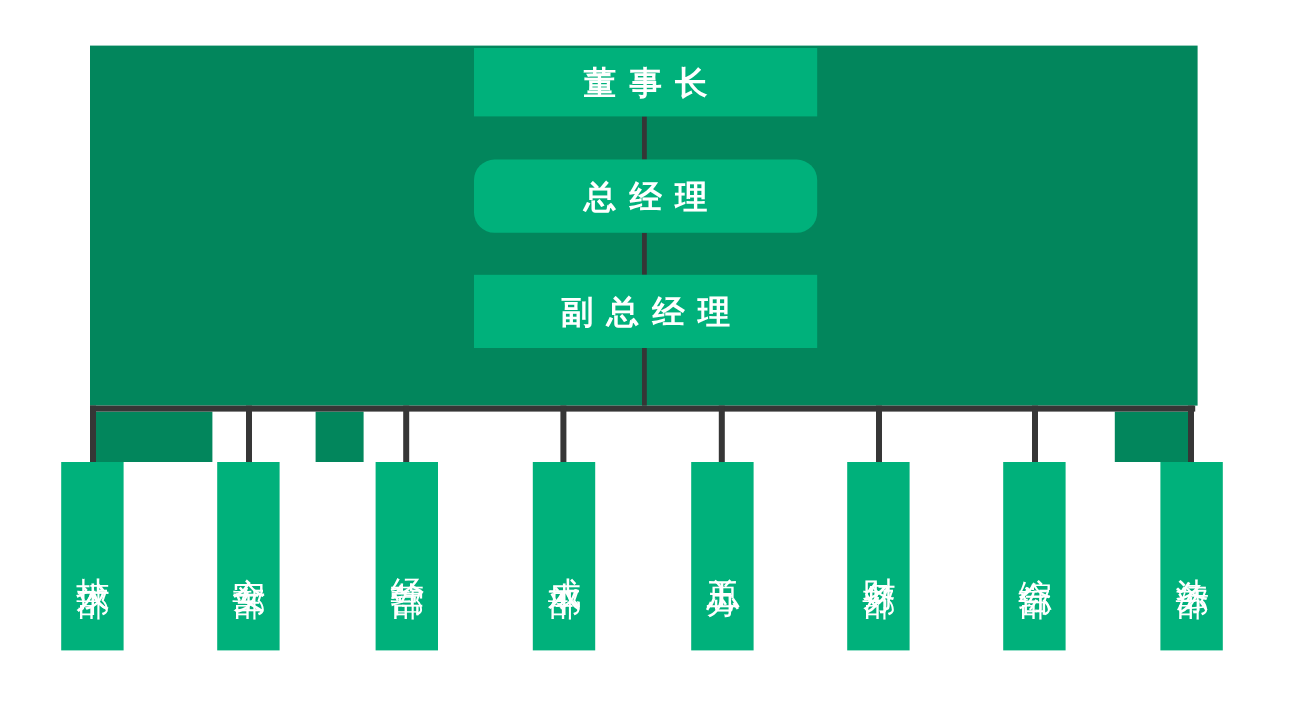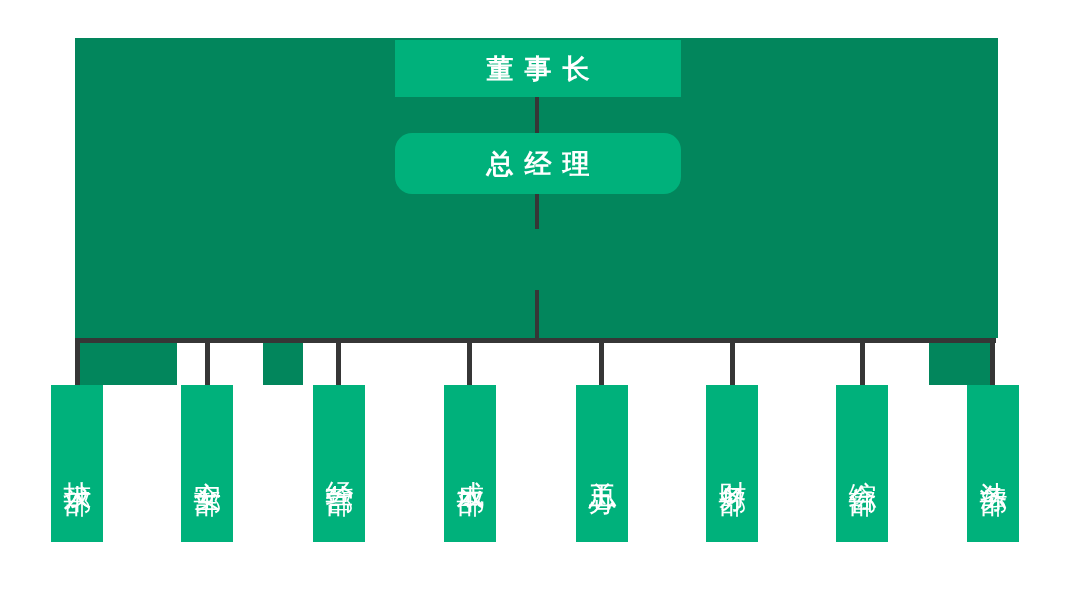--- a/index.html
+++ b/index.html
@@ -145,20 +145,23 @@
   <div class="drop drop-6"></div>
   <div class="drop drop-7"></div>
   <div class="drop drop-8"></div>
 
   <div class="level-box level-1">
     <span class="level-label">董事长</span>
   </div>
   <div class="level-box level-2">
     <span class="level-label">总经理</span>
   </div>
+  <div class="level-box level-3">
+    <span class="level-label">副总经理</span>
+  </div>
 
   <div class="dept-box dept-1">
     <span class="dept-label">技术部</span>
   </div>
   <div class="dept-box dept-2">
     <span class="dept-label">安全部</span>
   </div>
   <div class="dept-box dept-3">
     <span class="dept-label">经营部</span>
   </div>

